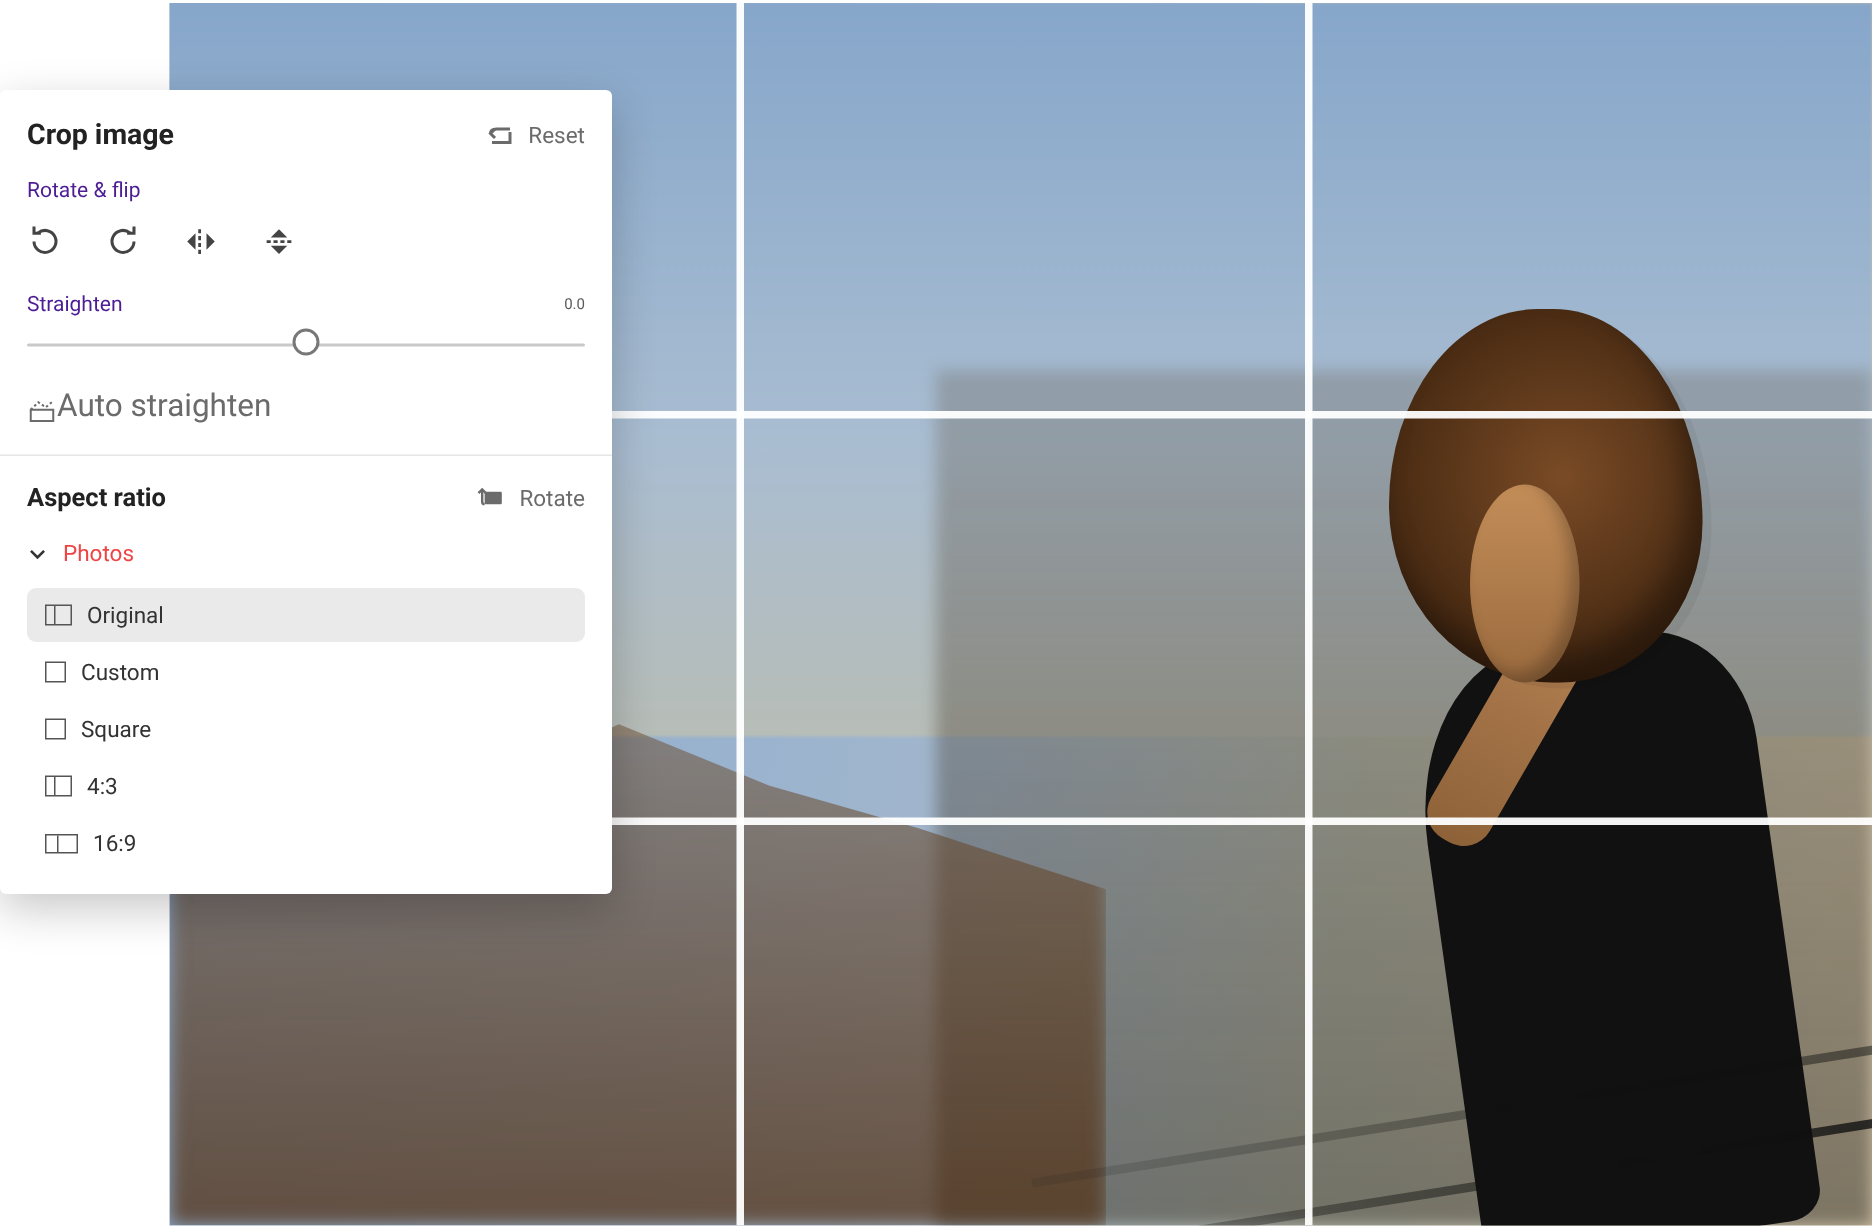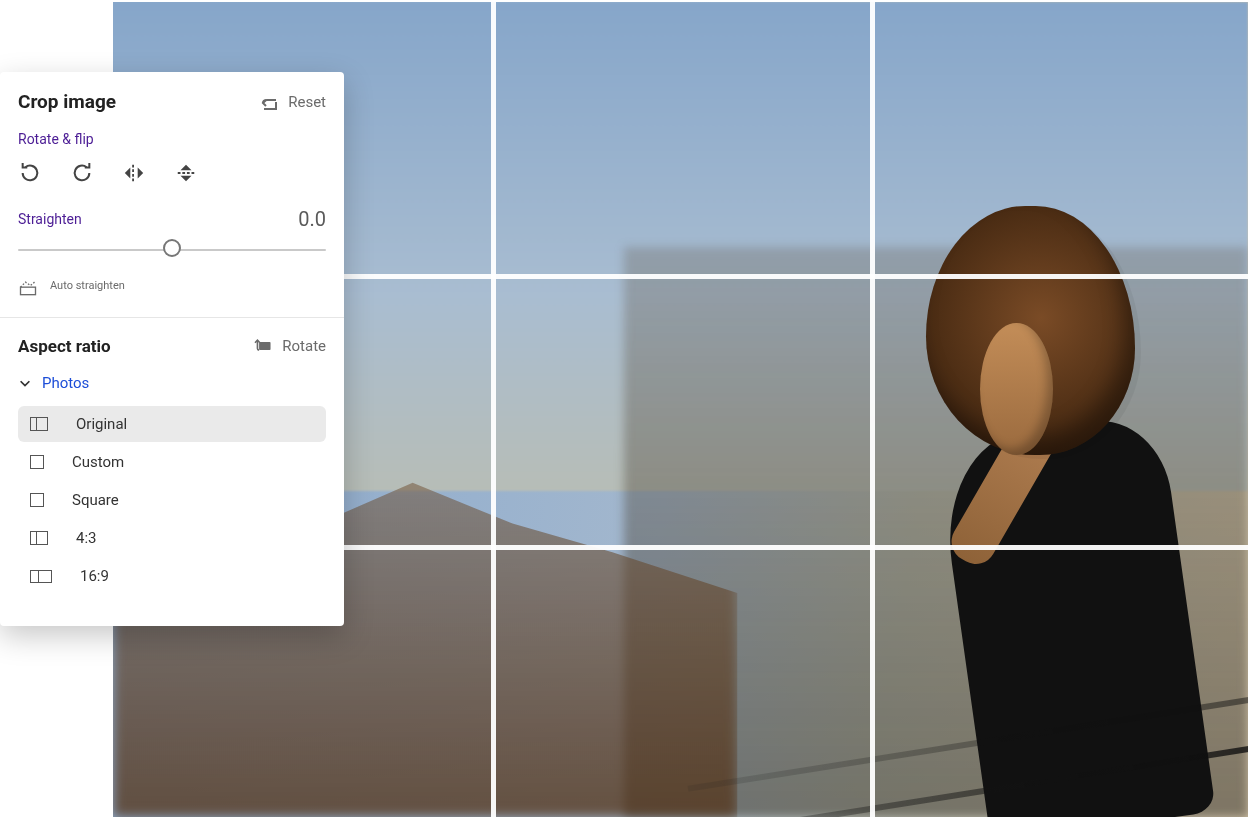--- a/index.html
+++ b/index.html
@@ -78,60 +78,60 @@
     content: ""; position: absolute; background: rgba(255,255,255,.95);
   }
   .grid-overlay::before { left: 33.33%; top:0; bottom:0; width: 5px; }
   .grid-overlay::after  { left: 66.66%; top:0; bottom:0; width: 5px; }
   .grid-overlay .h1 { top: 33.33%; left:0; right:0; height: 5px; }
   .grid-overlay .h2 { top: 66.66%; left:0; right:0; height: 5px; }
 
   
   .panel {
     position: absolute;
-    left: 0; top: 72px;
-    width: 344px;
+    left: 0; top: 60px;
+    width: 408px;
     background: #fff;
     box-shadow: 0 10px 30px rgba(0,0,0,.22);
     border-radius: 4px;
     z-index: 10;
   }
   .section { padding: 18px 18px 20px; }
   .hr { height: 1px; background: #e6e6e6; }
 
   .row-between { display:flex; align-items:center; justify-content:space-between; }
   .title { font-size: 19px; font-weight: 700; color: #222; }
-  .reset { display:flex; align-items:flex-end; gap:8px; color:#6b6b6b; font-size:15px; cursor:pointer; }
+  .reset { display:flex; align-items:center; gap:8px; color:#6b6b6b; font-size:15px; cursor:pointer; }
 
   .subtle { color:#4c1d95; font-size:14px; margin-top:18px; }
 
   .tool-row { display:flex; gap:28px; margin-top:14px; }
   .tool-btn {
     width:24px; height:24px; display:flex; align-items:center; justify-content:center;
     color:#444; cursor:pointer;
   }
 
   .straighten-row { margin-top:22px; }
   .slider-wrap { position:relative; height:28px; margin-top:6px; }
   .slider-track { position:absolute; top:12px; left:0; right:0; height:2px; background:#c9c9c9; border-radius:1px; }
   .slider-thumb {
     position:absolute; top:2px; left:50%; transform:translateX(-50%);
     width:18px; height:18px; border:2px solid #777; background:#fff; border-radius:50%;
   }
 
-  .auto-straighten { display:flex; align-items:flex-start; gap:12px; color:#6b6b6b; font-size:11px; margin-top:14px; cursor:pointer; }
+  .auto-straighten { display:flex; align-items:flex-end; color:#6b6b6b; font-size:21px; margin-top:14px; cursor:pointer; }
 
   .sect-title { font-size:17px; font-weight:700; color:#222; }
   .rotate-link { display:flex; align-items:center; gap:8px; color:#6b6b6b; font-size:15px; cursor:pointer;justify-content:space-between; }
 
-  .chev-row { display:flex; align-items:center; gap:10px; color:#1d4ed8; font-size:15px; margin-top:18px; cursor:pointer; }
+  .chev-row { display:flex; align-items:center; gap:10px; color:#ef4444; font-size:15px; margin-top:18px; cursor:pointer; }
 
   .ar-list { margin-top:14px; display:flex; flex-direction:column; gap:2px; }
   .ar-item {
-    display:flex; align-items:center; gap:28px;
+    display:flex; align-items:center; gap:10px;
     padding:9px 12px; border-radius:6px;
     font-size:15px; color:#333; cursor:pointer;
   }
   .ar-item.selected { background:#eaeaea; }
   .ar-item .ar-icon { width:18px; height:14px; border:1.5px solid #555; position:relative; flex:none; }
   .ar-item .ar-icon.vline::after { content:""; position:absolute; left:33%; top:0; bottom:0; width:1px; background:#555; }
   .ar-item .ar-icon.square { width:14px; height:14px; }
   .ar-item .ar-icon.wide  { width:22px; height:13px; }
 
   svg { display:block; }
@@ -202,42 +202,42 @@
           <path d="M3 12h18" stroke="#444" stroke-width="2" stroke-dasharray="3 2"></path>
           <path d="M6 9 L12 3 L18 9 Z"></path>
             <path d="M6 15 L12 21 L18 15 Z"></path>
         </svg>
       </div>
     </div>
 
     <div class="straighten-row">
       <div class="row-between">
         <span class="subtle" style="margin:0">Straighten</span>
-        <span style="font-size:20px;color:#5a5a5a">0.0</span>
+        <span style="font-size:10px;color:#5a5a5a">0.0</span>
       </div>
       <div class="slider-wrap">
         <div class="slider-track"></div>
         <div class="slider-thumb"></div>
       </div>
     </div>
 
     <div class="auto-straighten">
       <span>
         <svg width="20" height="18" viewBox="0 0 24 20" fill="none" stroke="#6b6b6b" stroke-width="1.6">
           <rect x="3" y="9" width="18" height="9"></rect>
             <path d="M3 9 L9 3 L15 7 L21 2" stroke-dasharray="2 2"></path>
         </svg>
       </span>
       <span>Auto straighten</span>
     </div>
   </div>
 
   <div class="hr"></div>
 
-  <div class="section" style="padding-bottom:32px;">
+  <div class="section" style="padding-bottom:16px;">
     <div class="row-between">
       <div class="sect-title">Aspect ratio</div>
       <div class="rotate-link">
         <span>
           <svg width="20" height="18" viewBox="0 0 24 22" fill="#6b6b6b">
             <rect x="6" y="6" width="14" height="10" rx="1"></rect>
             <path d="M4 4 V14 A2 2 0 0 0 6 16" fill="none" stroke="#6b6b6b" stroke-width="2"></path>
             <polyline points="1 7 4 4 7 7" fill="none" stroke="#6b6b6b" stroke-width="2"></polyline>
           </svg>
         </span>

